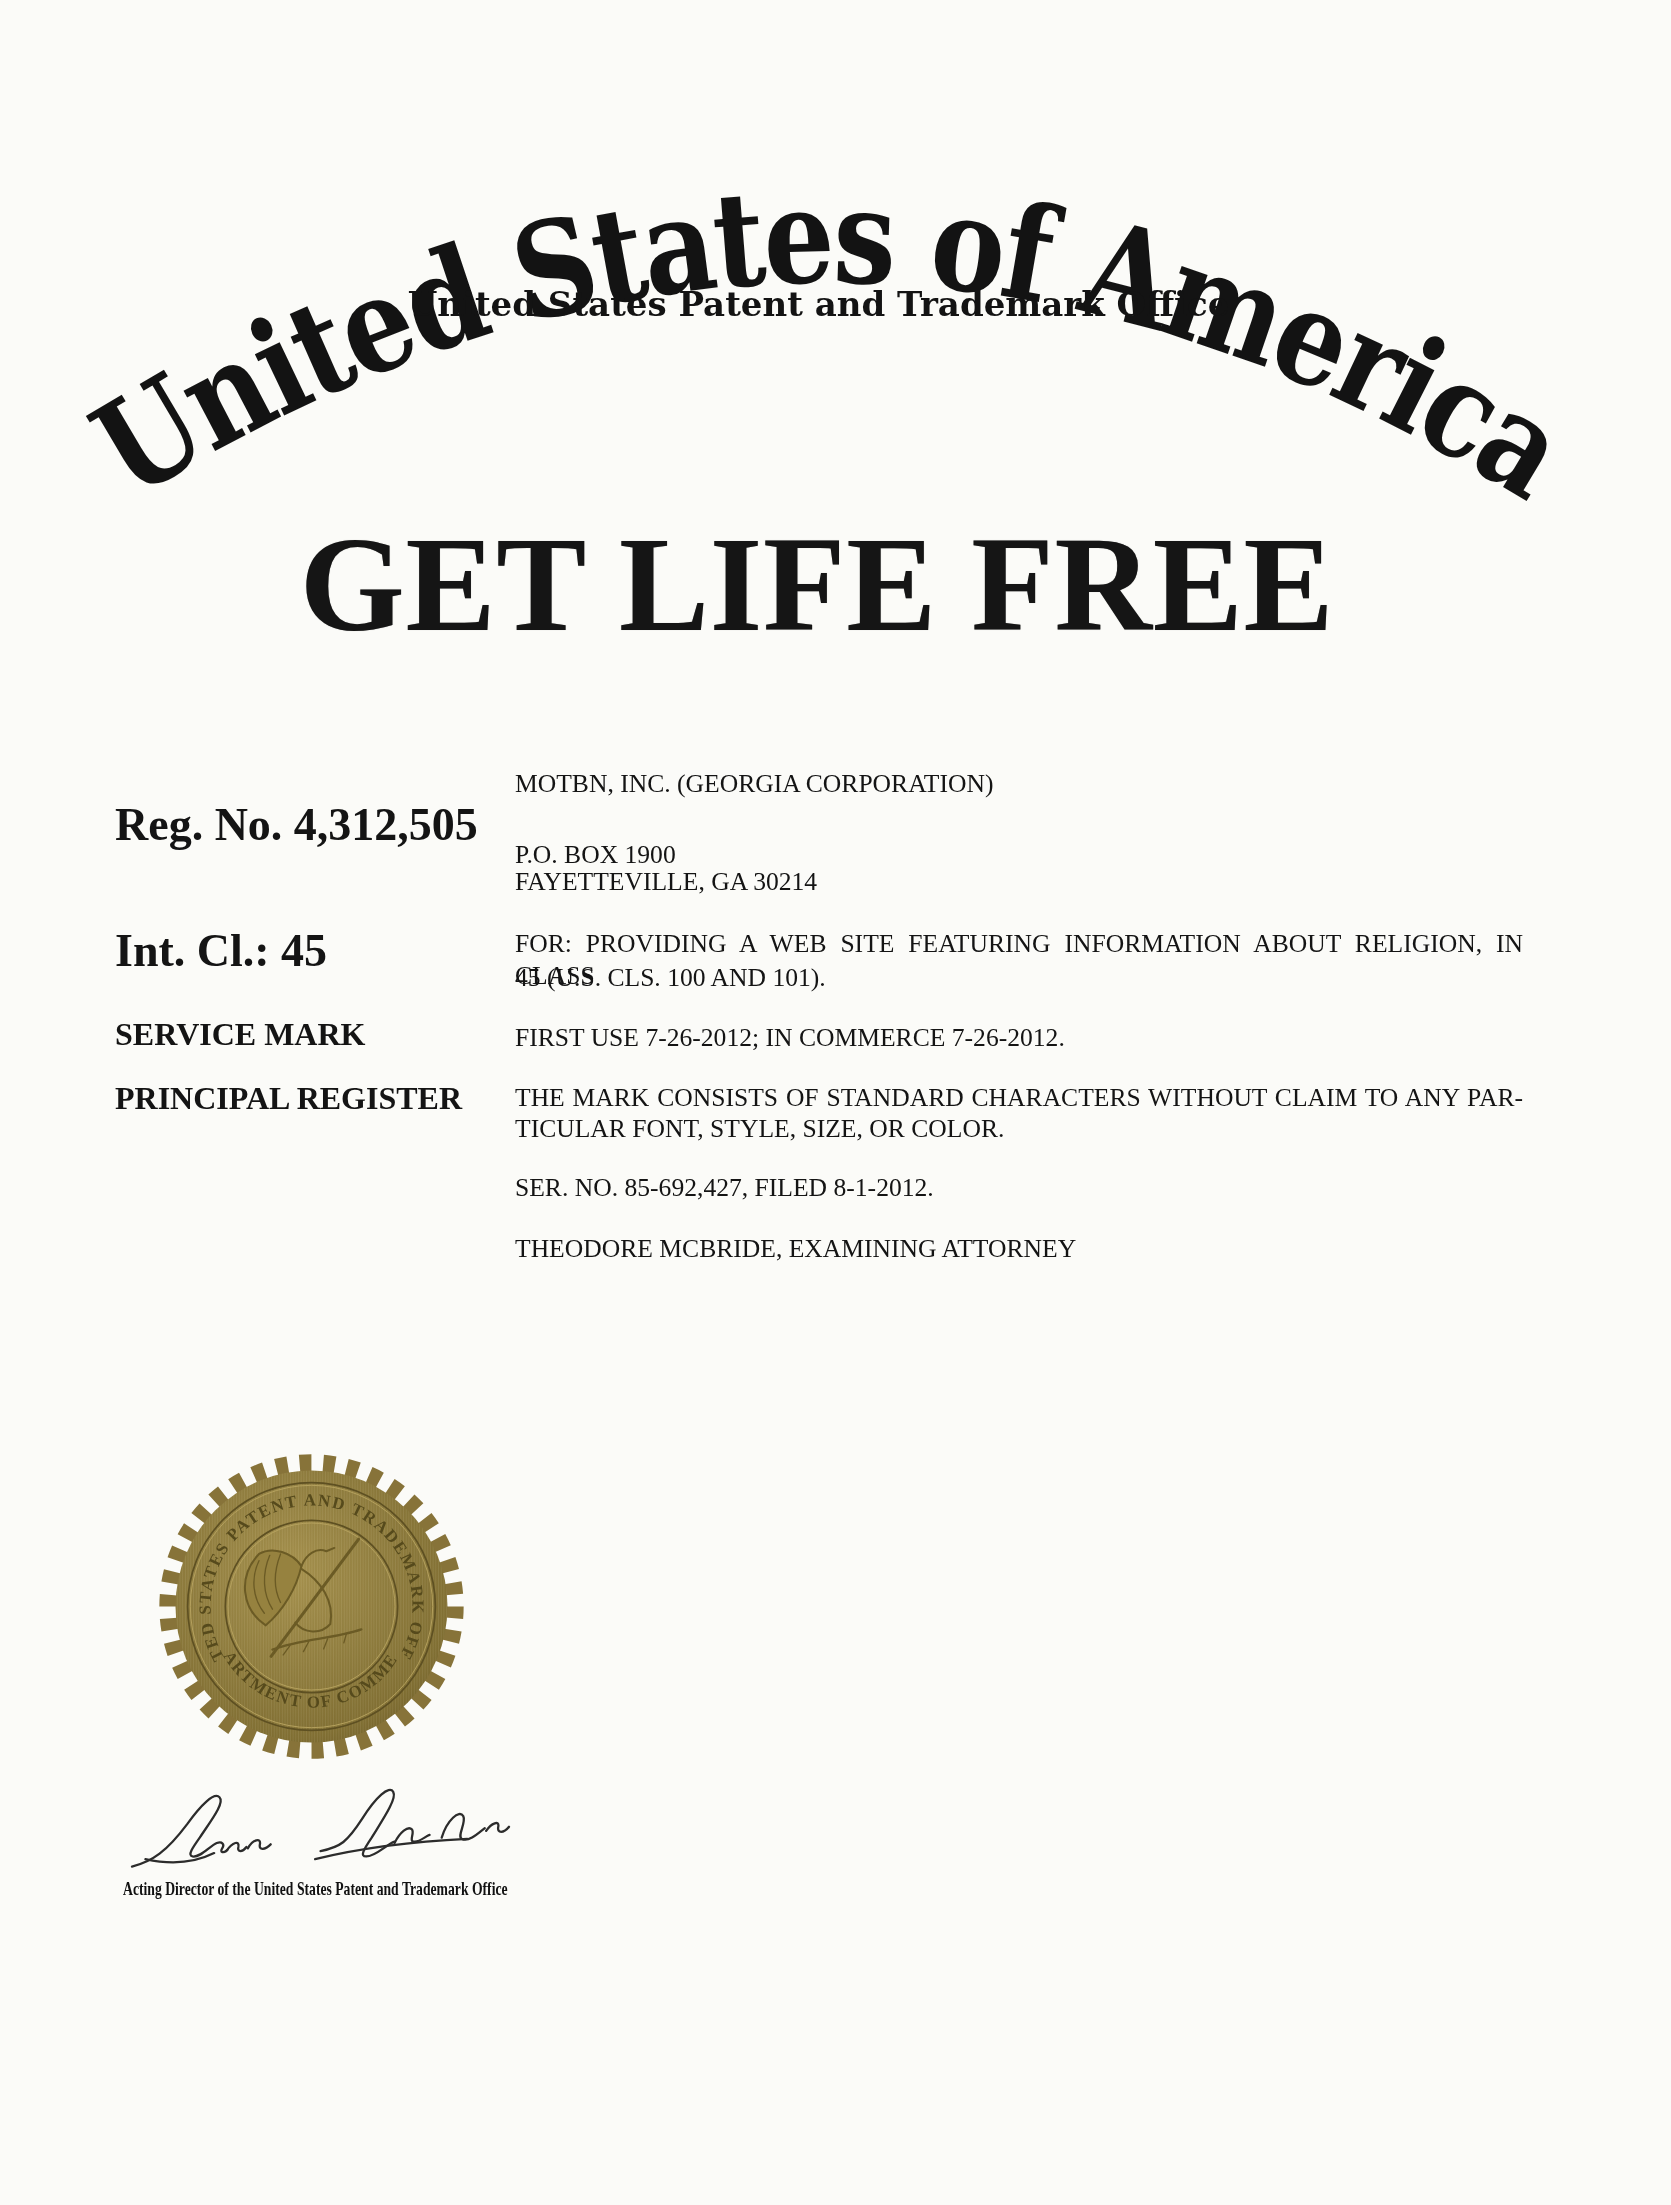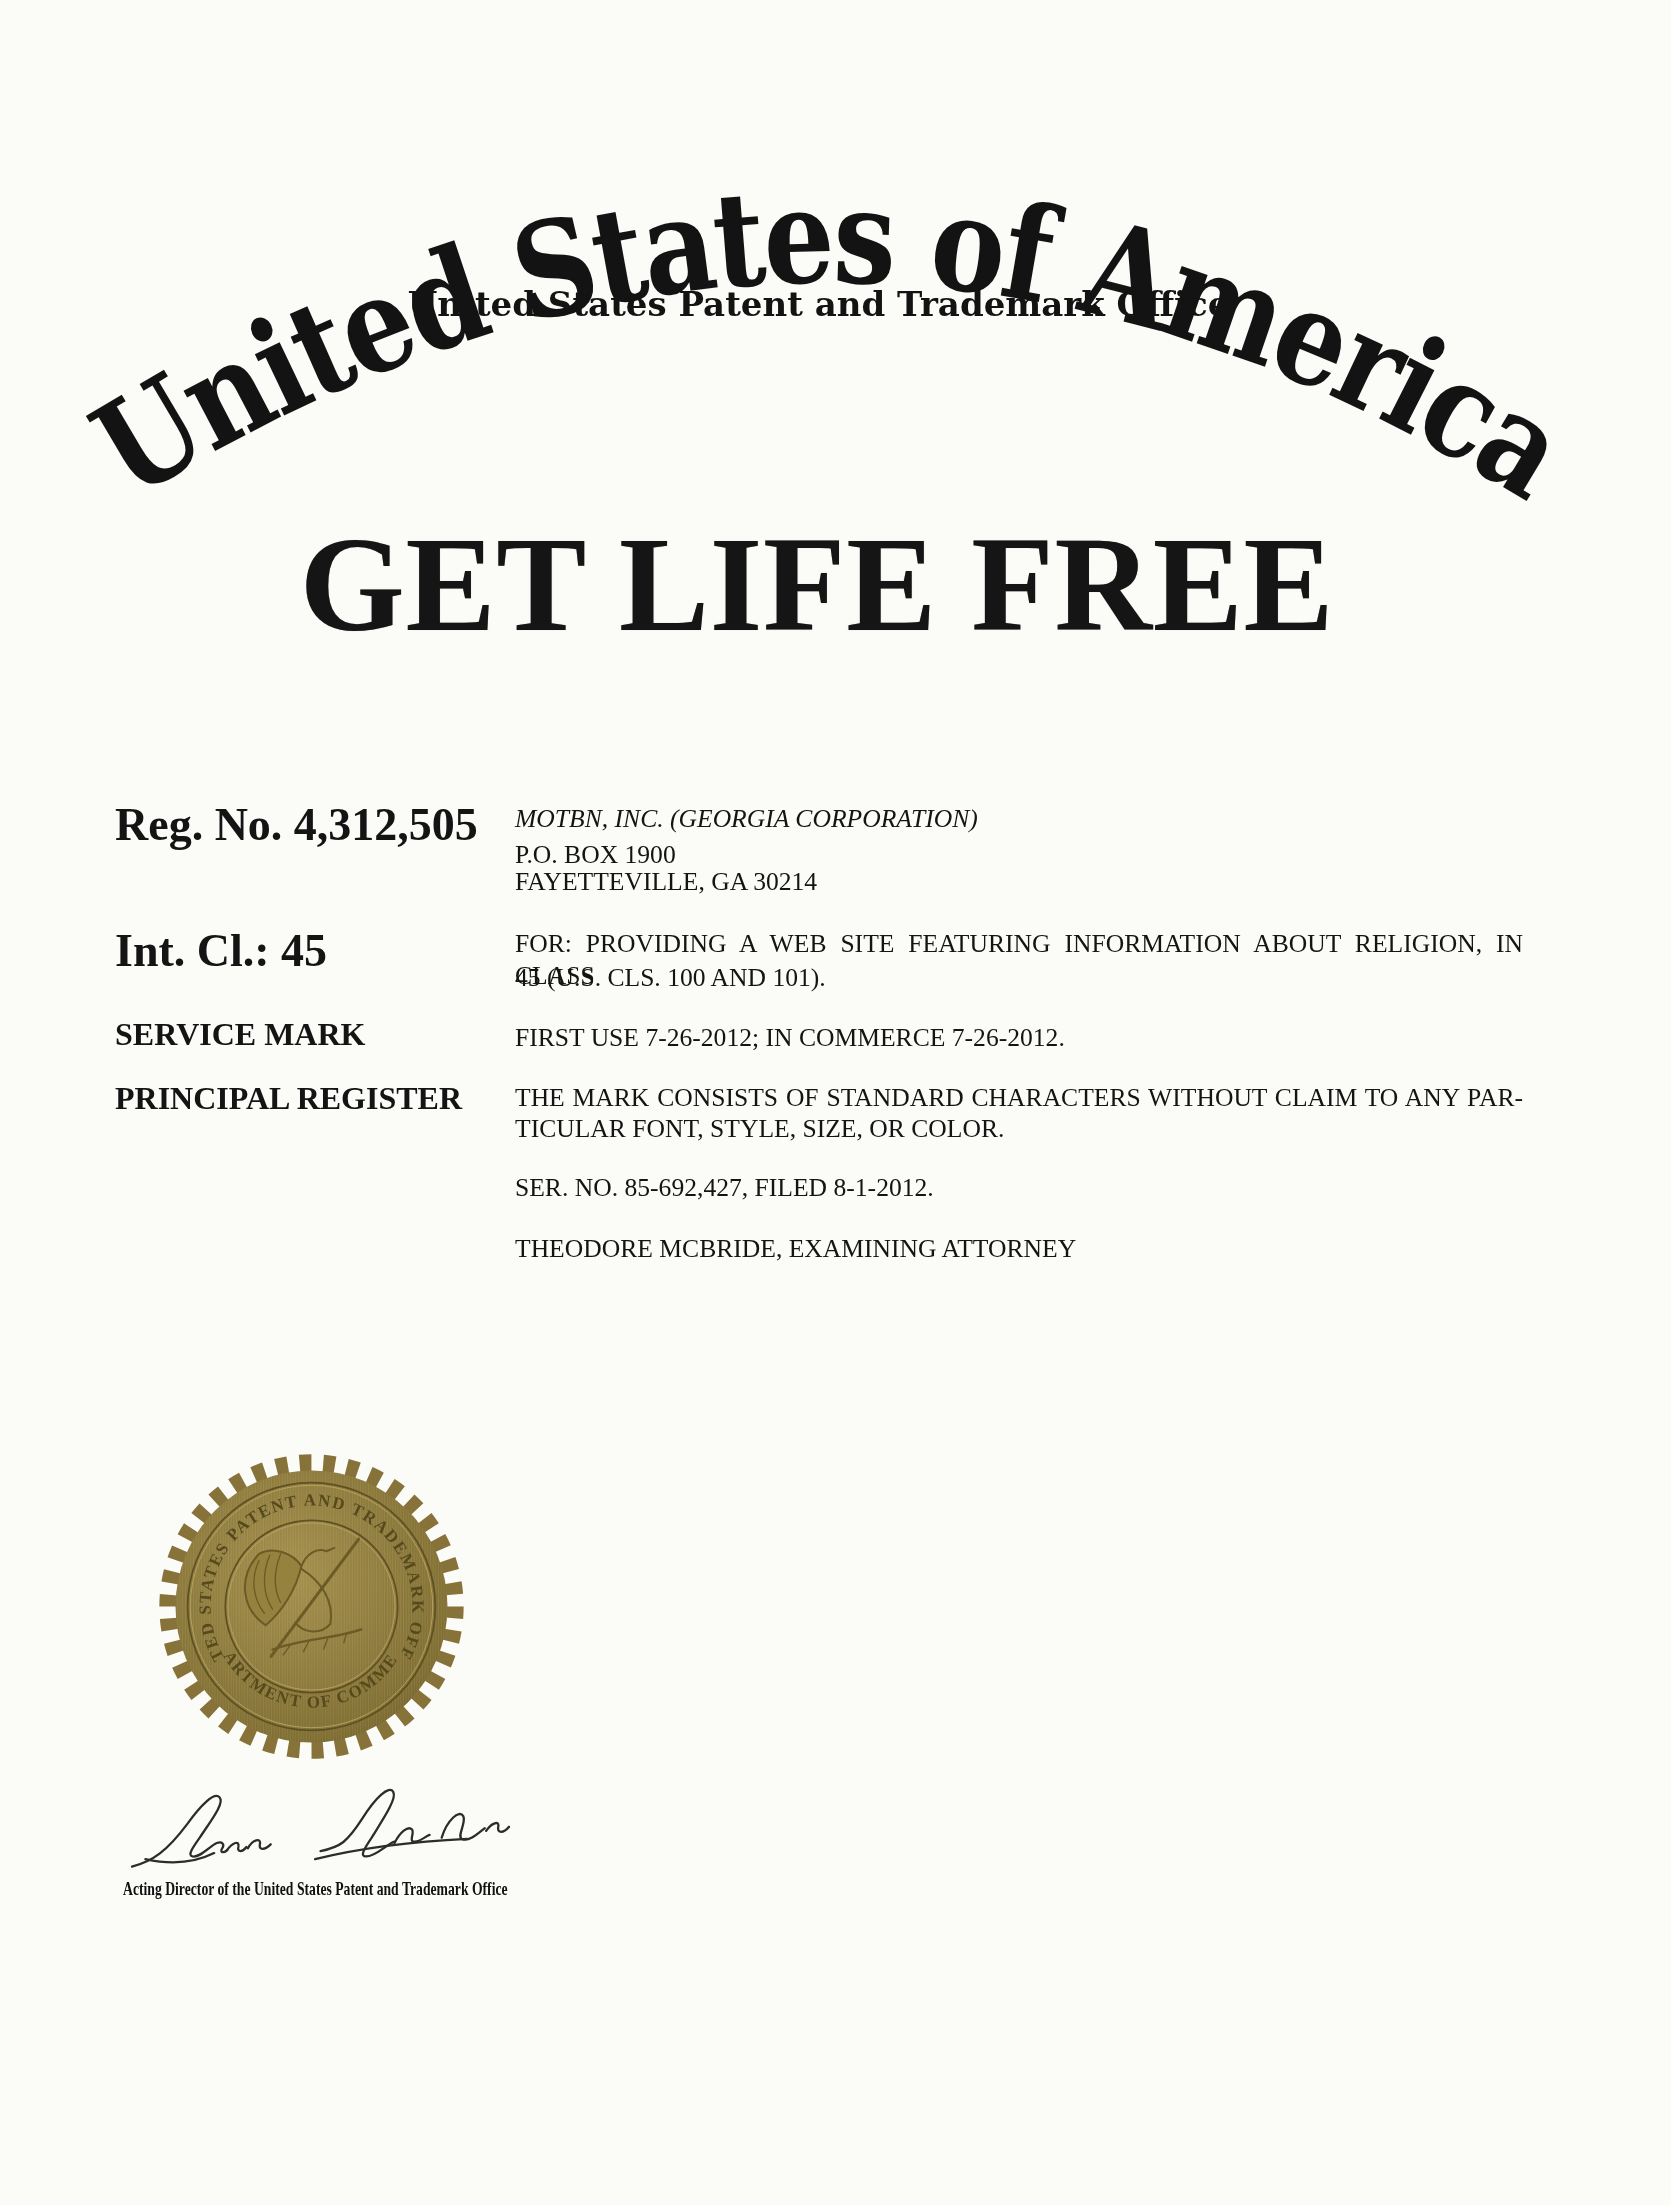--- a/index.html
+++ b/index.html
@@ -89,21 +89,21 @@
   </svg>
   <div class="office-line">United States Patent and Trademark Office</div>
 
   <h1 class="mark-title">GET LIFE FREE</h1>
 
   <div class="label lbl-big" style="top:798px;">Reg. No. 4,312,505</div>
   <div class="label lbl-big" style="top:924px;">Int. Cl.: 45</div>
   <div class="label lbl-mid" style="top:1016px;">SERVICE MARK</div>
   <div class="label lbl-mid" style="top:1080px;">PRINCIPAL REGISTER</div>
 
-  <div class="rcol rline" style="top:803px;font-style:italic;">MOTBN, INC. (GEORGIA CORPORATION)</div>
+  <div class="rcol rline" style="top:768px;">MOTBN, INC. (GEORGIA CORPORATION)</div>
   <div class="rcol rline" style="top:839px;">P.O. BOX 1900</div>
   <div class="rcol rline" style="top:866px;">FAYETTEVILLE, GA 30214</div>
 
   <div class="rcol justified" style="top:928px;">FOR: PROVIDING A WEB SITE FEATURING INFORMATION ABOUT RELIGION, IN CLASS</div>
   <div class="rcol rline" style="top:962px;">45 (U.S. CLS. 100 AND 101).</div>
 
   <div class="rcol rline" style="top:1022px;">FIRST USE 7-26-2012; IN COMMERCE 7-26-2012.</div>
 
   <div class="rcol rline" style="top:1113px;">TICULAR FONT, STYLE, SIZE, OR COLOR.</div>
   <div class="rcol justified" style="top:1082px;">THE MARK CONSISTS OF STANDARD CHARACTERS WITHOUT CLAIM TO ANY PAR-</div>

